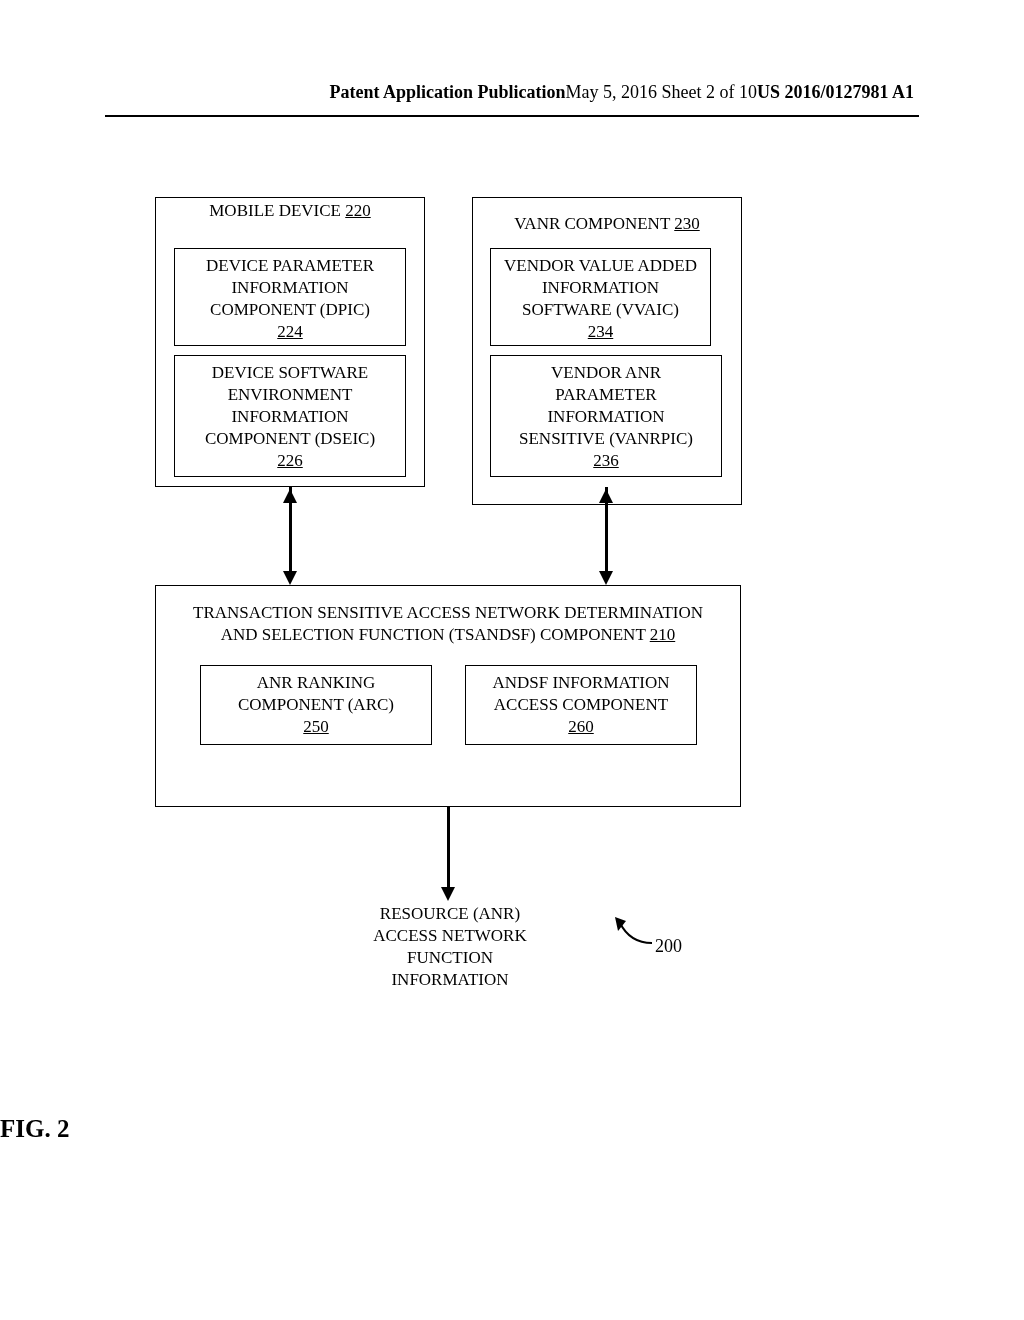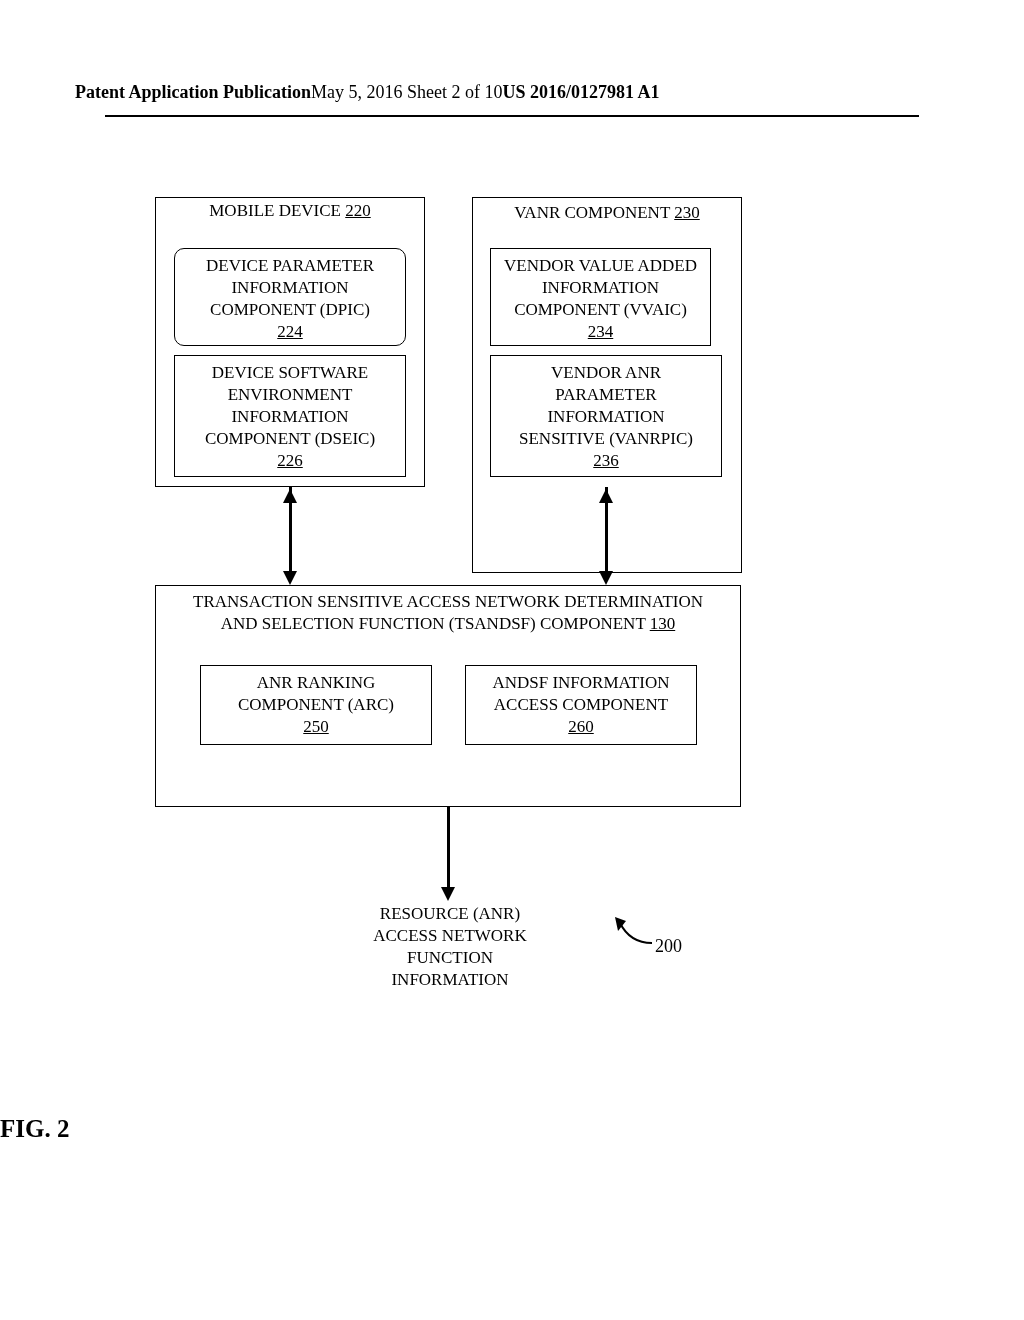--- a/index.html
+++ b/index.html
@@ -9,21 +9,21 @@
     }
     body {
       font-family: "Times New Roman", Times, serif;
       background: white;
       width: 1024px;
       height: 1320px;
       position: relative;
     }
     .header {
       display: flex;
-      justify-content: flex-start;
+      justify-content: flex-end;
       padding: 82px 110px 12px 75px;
       font-size: 18px;
     }
     .header-left {
       font-weight: bold;
     }
     .header-right {
       font-weight: bold;
     }
     .header-line {
@@ -65,37 +65,36 @@
       width: 270px;
       height: 290px;
       padding-top: 2px;
     }
     .dpic-box {
       position: absolute;
       left: 174px;
       top: 51px;
       width: 232px;
       height: 98px;
-      border-radius: 10px;
     }
     .dseic-box {
       position: absolute;
       left: 174px;
       top: 158px;
       width: 232px;
       height: 122px;
     }
     
     
     .vanr-component {
       left: 472px;
       top: 0px;
       width: 270px;
-      height: 376px;
-      padding-top: 4px;
+      height: 308px;
+      padding-top: 15px;
     }
     .vvaic-box {
       position: absolute;
       left: 490px;
       top: 51px;
       width: 221px;
       height: 98px;
     }
     .vanrpic-box {
       position: absolute;
@@ -109,21 +108,21 @@
     .tsandsf-box {
       position: absolute;
       left: 155px;
       top: 388px;
       width: 586px;
       height: 222px;
       border: 1.5px solid black;
       text-align: center;
       font-size: 17px;
       line-height: 1.3;
-      padding-top: 5px;
+      padding-top: 16px;
     }
     .arc-box {
       position: absolute;
       left: 200px;
       top: 468px;
       width: 232px;
       height: 80px;
     }
     .andsf-box {
       position: absolute;
@@ -228,21 +227,21 @@
 
   <div class="box vanr-component">
     <div class="box-title">
       <span>VANR COMPONENT</span>
       <span class="underline">230</span>
     </div>
   </div>
   <div class="inner-box vvaic-box">
     <div>VENDOR VALUE ADDED</div>
     <div>INFORMATION</div>
-    <div>COMPONENT (VVAIC)</div>
+    <div>SOFTWARE (VVAIC)</div>
     <div class="underline">234</div>
   </div>
   <div class="inner-box vanrpic-box">
     <div>VENDOR ANR</div>
     <div>PARAMETER</div>
     <div>INFORMATION</div>
     <div>SENSITIVE (VANRPIC)</div>
     <div class="underline">236</div>
   </div>
 
@@ -251,21 +250,21 @@
   <div class="arrowhead-up" style="left:283px; top:292px;"></div>
 
   <div class="arrow-line" style="left:605px; top:290px; width:2.5px; height:86px;"></div>
   <div class="arrowhead-down" style="left:599px; top:374px;"></div>
   <div class="arrowhead-up" style="left:599px; top:292px;"></div>
 
   <div class="tsandsf-box">
     <div>TRANSACTION SENSITIVE ACCESS NETWORK DETERMINATION</div>
     <div>
       <span>AND SELECTION FUNCTION (TSANDSF) COMPONENT</span>
-      <span class="underline">130</span>
+      <span class="underline">210</span>
     </div>
   </div>
   <div class="inner-box arc-box">
     <div>ANR RANKING</div>
     <div>COMPONENT (ARC)</div>
     <div class="underline">250</div>
   </div>
   <div class="inner-box andsf-box">
     <div>ANDSF INFORMATION</div>
     <div>ACCESS COMPONENT</div>

